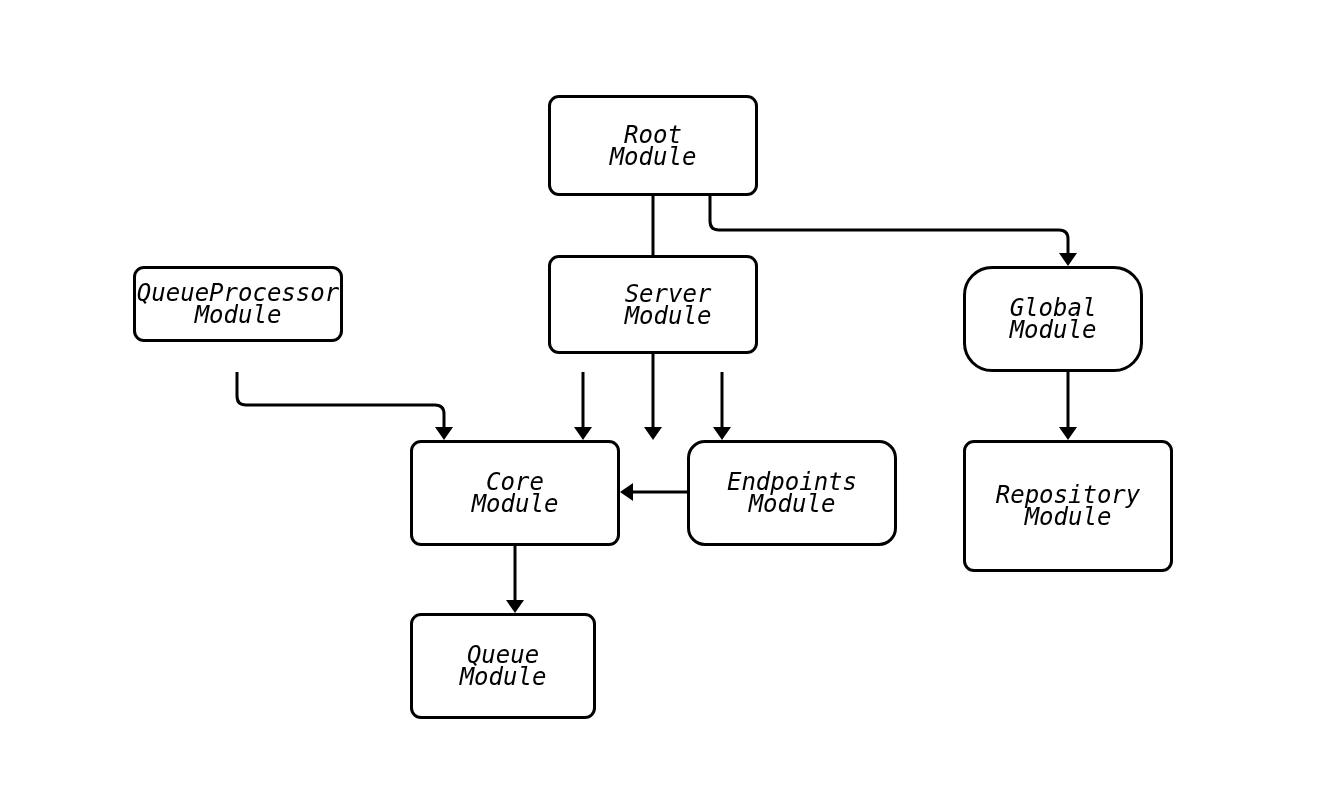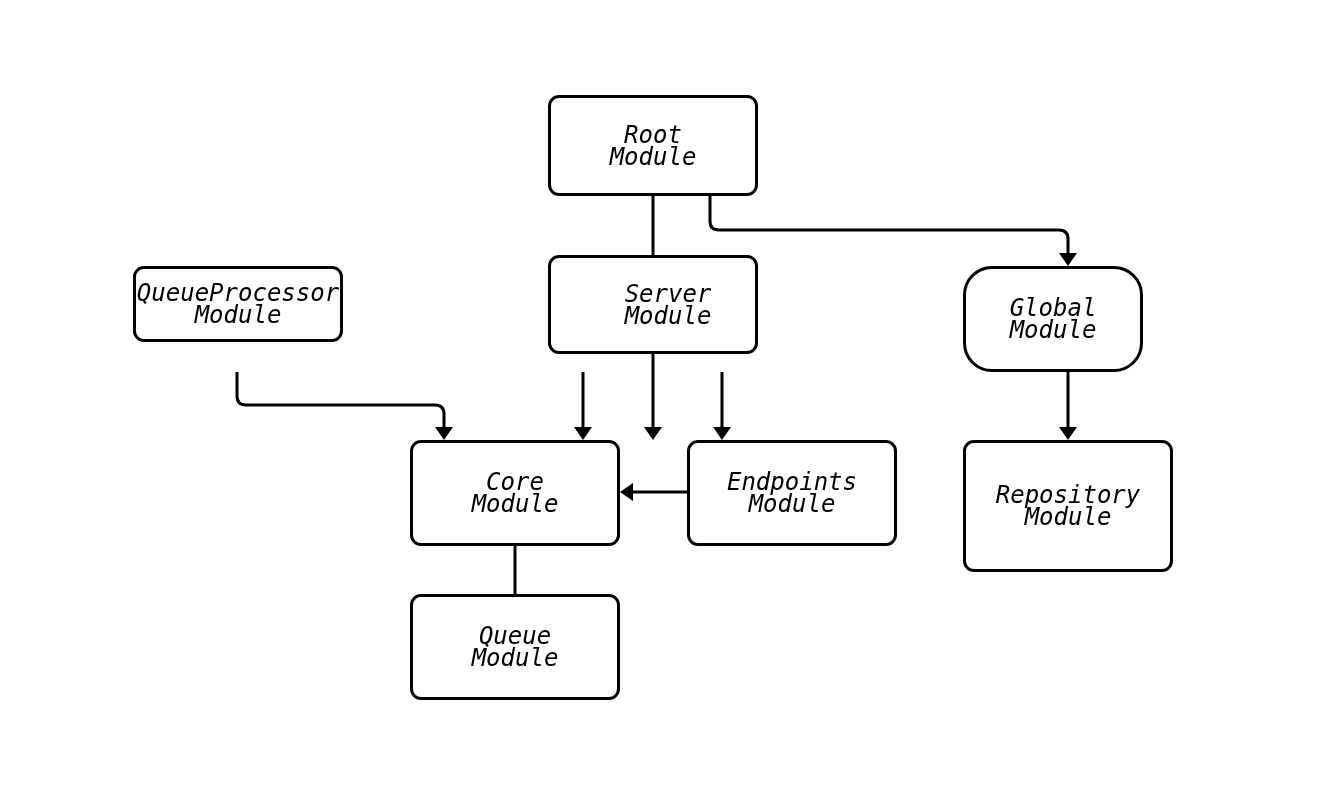--- a/index.html
+++ b/index.html
@@ -84,27 +84,27 @@
         <div class="node-label">Module</div>
       </div>
       <div class="node" style="left: 963px; top: 266px; width: 180px; height: 106px; border-color: rgb(0, 0, 0); border-radius: 29px;">
         <div class="node-label">Global</div>
         <div class="node-label">Module</div>
       </div>
       <div class="node" style="left: 410px; top: 440px; width: 210px; height: 106px; border-color: rgb(0, 0, 0);">
         <div class="node-label">Core</div>
         <div class="node-label">Module</div>
       </div>
-      <div class="node" style="left: 687px; top: 440px; width: 210px; height: 106px; border-color: rgb(0, 0, 0);">
+      <div class="node" style="left: 687px; top: 440px; width: 210px; height: 106px; border-color: rgb(0, 0, 0); border-radius: 18px;">
         <div class="node-label">Endpoints</div>
         <div class="node-label">Module</div>
       </div>
       <div class="node" style="left: 963px; top: 440px; width: 210px; height: 132px; border-color: rgb(0, 0, 0);">
         <div class="node-label">Repository</div>
         <div class="node-label">Module</div>
       </div>
-      <div class="node" style="left: 410px; top: 594px; width: 210px; height: 106px; border-color: rgb(0, 0, 0);">
+      <div class="node" style="left: 410px; top: 613px; width: 186px; height: 106px; border-color: rgb(0, 0, 0);">
         <div class="node-label">Queue</div>
         <div class="node-label">Module</div>
       </div>
     </div>
 
 </div>
 
 </body></html>

